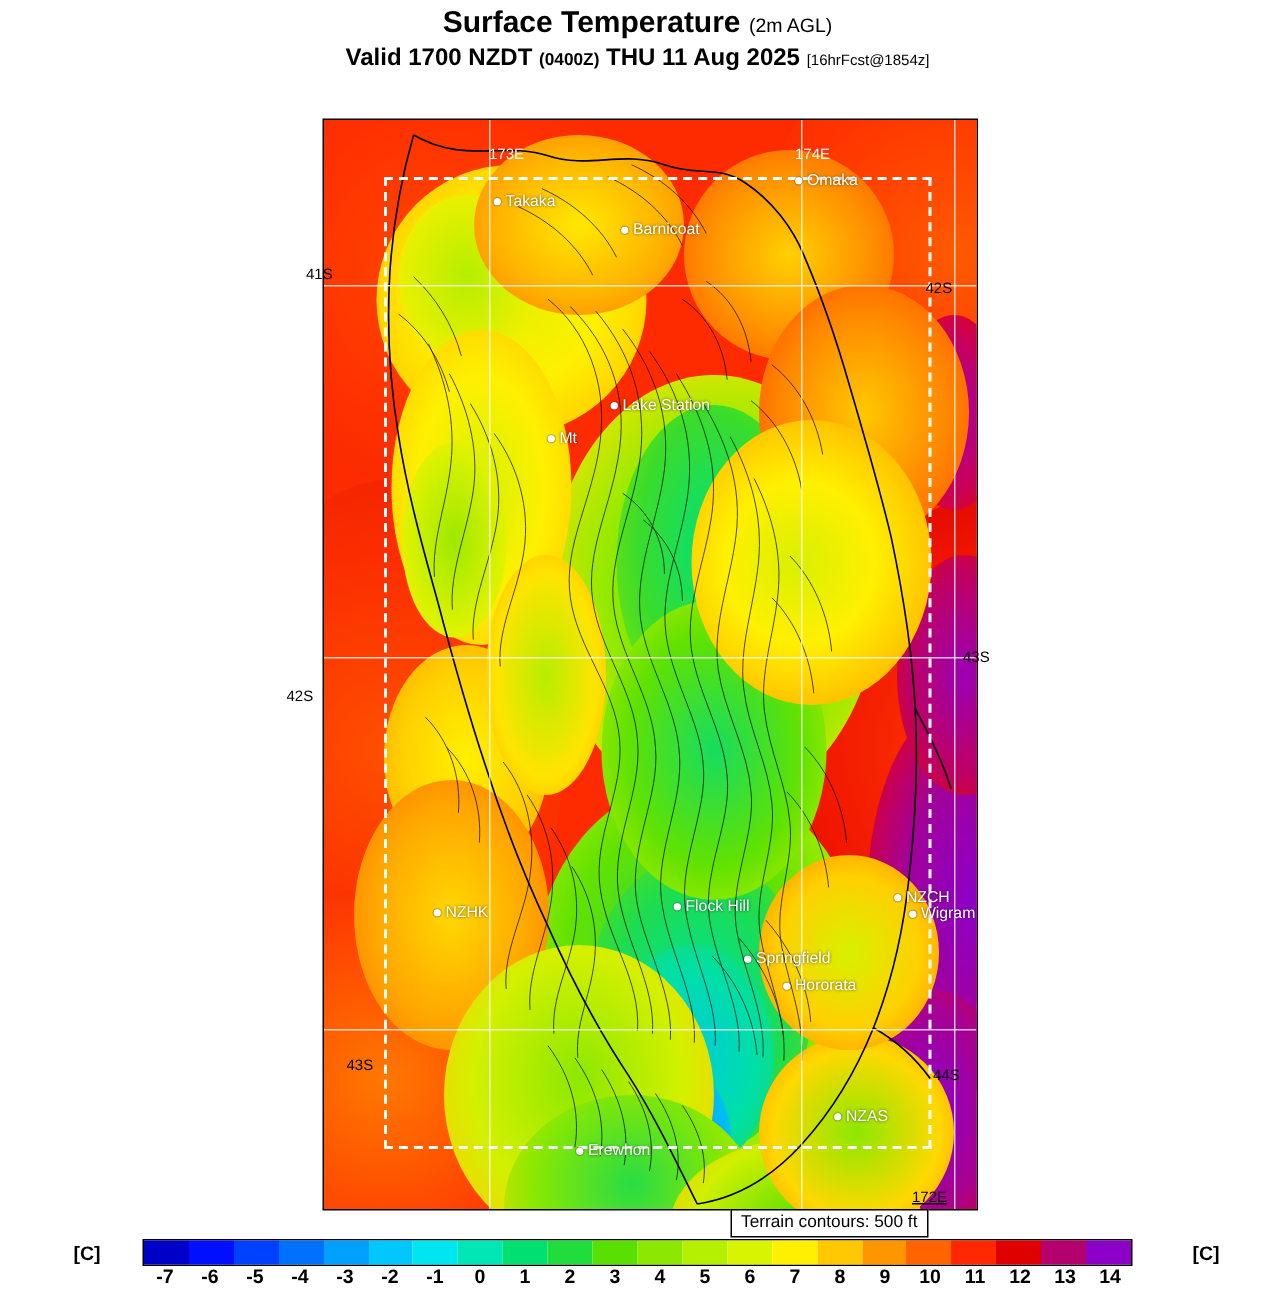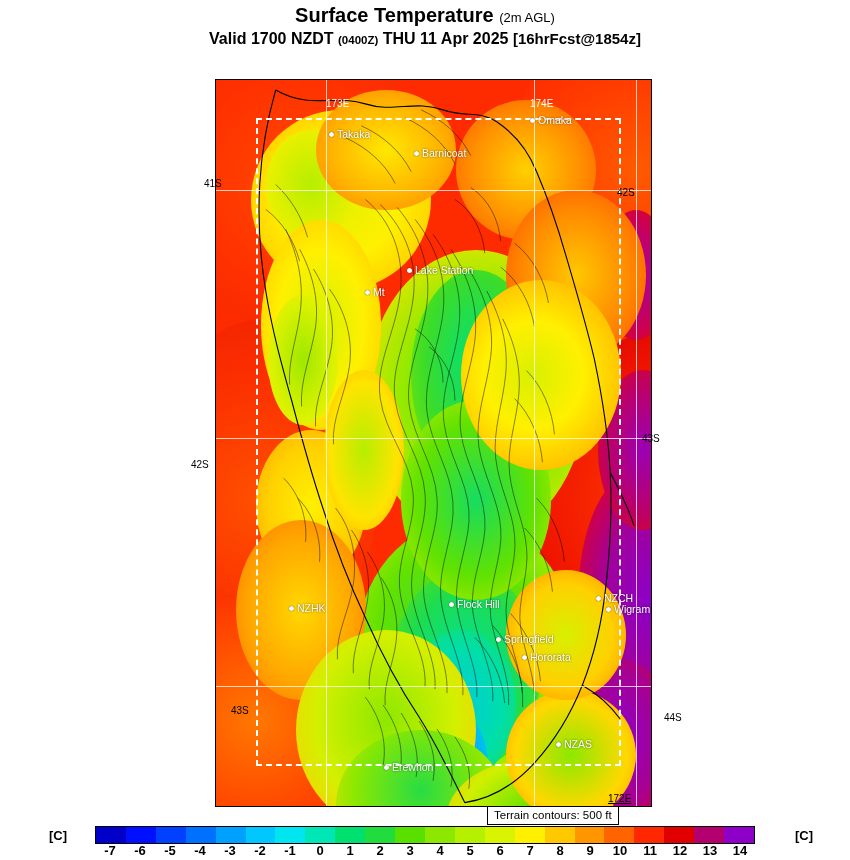--- a/index.html
+++ b/index.html
@@ -43,22 +43,22 @@
     font-size: 16px;
     font-weight: bold;
     color: #000;
     margin-top: 3px;
   }
   .title-line2 .paren {
     font-size: 11.5px;
     font-weight: bold;
   }
   .title-line2 .fcst {
-    font-size: 15px;
-    font-weight: bold;
+    font-size: 10px;
+    font-weight: normal;
   }
   .title-line3 {
     font-size: 12px;
     font-weight: bold;
     color: #000;
     margin-top: 3px;
   }
 
   
   .map-frame {
@@ -199,21 +199,21 @@
 <div id="page">
 
   <div class="header">
     <div class="title-line1">
       <span>Surface Temperature</span>
       <span class="sub">(2m AGL)</span>
     </div>
     <div class="title-line2">
       <span>Valid 1700 NZDT</span>
       <span class="paren">(0400Z)</span>
-      <span>THU 11 Apr 2025</span>
+      <span>THU 11 Aug 2025</span>
       <span class="fcst">[16hrFcst@1854z]</span>
     </div>
   </div>
 
   <div class="map-frame">
     <div class="map-inner">
 
       <div class="sea"></div>
 
       <div class="field">
@@ -395,21 +395,21 @@
       </div>
     </div>
   </div>
 
   <div>
     <span class="grid-label" style="left:204px;top:178px;">41S</span>
     <span class="grid-label" style="left:617px;top:187px;">42S</span>
     <span class="grid-label" style="left:191px;top:459px;">42S</span>
     <span class="grid-label" style="left:642px;top:433px;">43S</span>
     <span class="grid-label" style="left:231px;top:705px;">43S</span>
-    <span class="grid-label" style="left:664px;top:712px;">44S</span>
+    <span class="grid-label" style="left:622px;top:712px;">44S</span>
     <span class="grid-label" style="left:608px;top:793px;text-decoration:underline;">172E</span>
   </div>
 
   <div class="terrain-note">Terrain contours: 500 ft</div>
 
   <span class="unit-left">[C]</span>
   <span class="unit-right">[C]</span>
   <div class="cbar-wrap" id="cbar">
       <div class="sw" style="background: rgb(0, 0, 200);"></div>
       <div class="sw" style="background: rgb(0, 16, 255);"></div>

